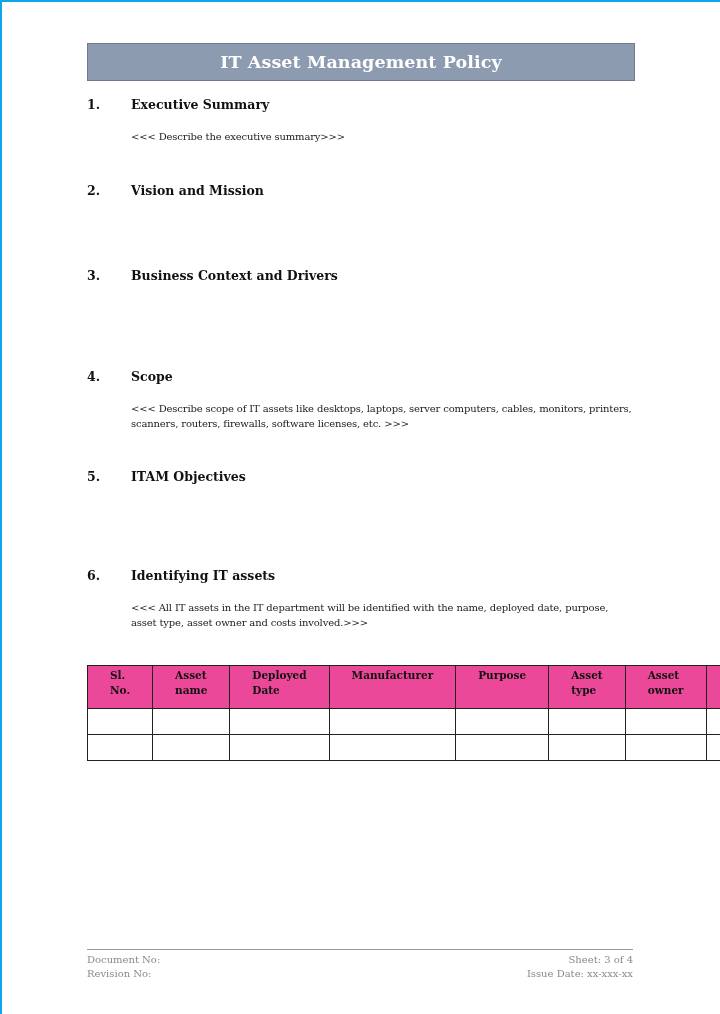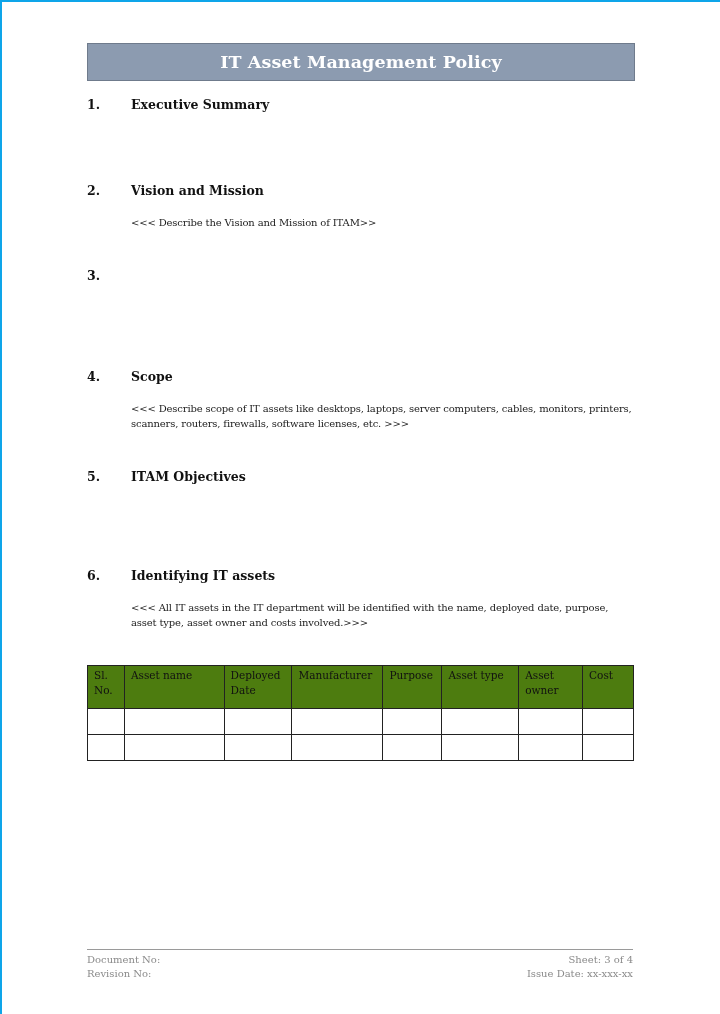--- a/index.html
+++ b/index.html
@@ -26,22 +26,22 @@
   .sec-title { font-weight: bold; font-size: 12.5px; }
   .sec-body {
     margin-left: 44px; margin-top: 12px; font-size: 10px; line-height: 15px; color: #222;
     font-family: "DejaVu Serif", serif; letter-spacing: -0.15px;
   }
   table.assets {
     position: absolute; left: 85px; top: 663px; width: 547px;
     border-collapse: collapse; font-size: 10.5px;
   }
   table.assets th {
-    background: #4d7c0f; border: 1px solid #222; text-align: left; vertical-align: top;
-    font-weight: normal; padding: 2px 6px; height: 38px; line-height: 15px;
+    background: #ec4899; border: 1px solid #222; text-align: left; vertical-align: top;
+    font-weight: bold; padding: 2px 22px; height: 38px; line-height: 15px;
   }
   table.assets td { border: 1px solid #222; height: 25px; padding: 0; }
   .footer {
     position: absolute; left: 85px; top: 947px; width: 546px;
     border-top: 1px solid #9a9a9a; padding-top: 3px;
     font-size: 10px; color: #8a8a8a; line-height: 13.5px;
   }
   .footer-row { display: flex; justify-content: space-between; }
 </style>
 </head>
@@ -51,33 +51,34 @@
 
   <div class="title-bar">
     <span>IT Asset Management Policy</span>
   </div>
 
   <div class="section" style="top:95px;">
     <div class="sec-head">
       <span class="sec-num">1.</span>
       <span class="sec-title">Executive Summary</span>
     </div>
+    <div class="sec-body">&lt;&lt;&lt; Describe the executive summary&gt;&gt;&gt;</div>
   </div>
 
   <div class="section" style="top:181px;">
     <div class="sec-head">
       <span class="sec-num">2.</span>
       <span class="sec-title">Vision and Mission</span>
     </div>
-    <div class="sec-body">&lt;&lt;&lt; Describe the Vision and Mission of ITAM&gt;&gt;</div>
   </div>
 
   <div class="section" style="top:266px;">
     <div class="sec-head">
       <span class="sec-num">3.</span>
+      <span class="sec-title">Business Context and Drivers</span>
     </div>
   </div>
 
   <div class="section" style="top:367px;">
     <div class="sec-head">
       <span class="sec-num">4.</span>
       <span class="sec-title">Scope</span>
     </div>
     <div class="sec-body">&lt;&lt;&lt; Describe scope of IT assets like desktops, laptops, server computers, cables, monitors, printers, scanners, routers, firewalls, software licenses, etc. &gt;&gt;&gt;</div>
   </div>

